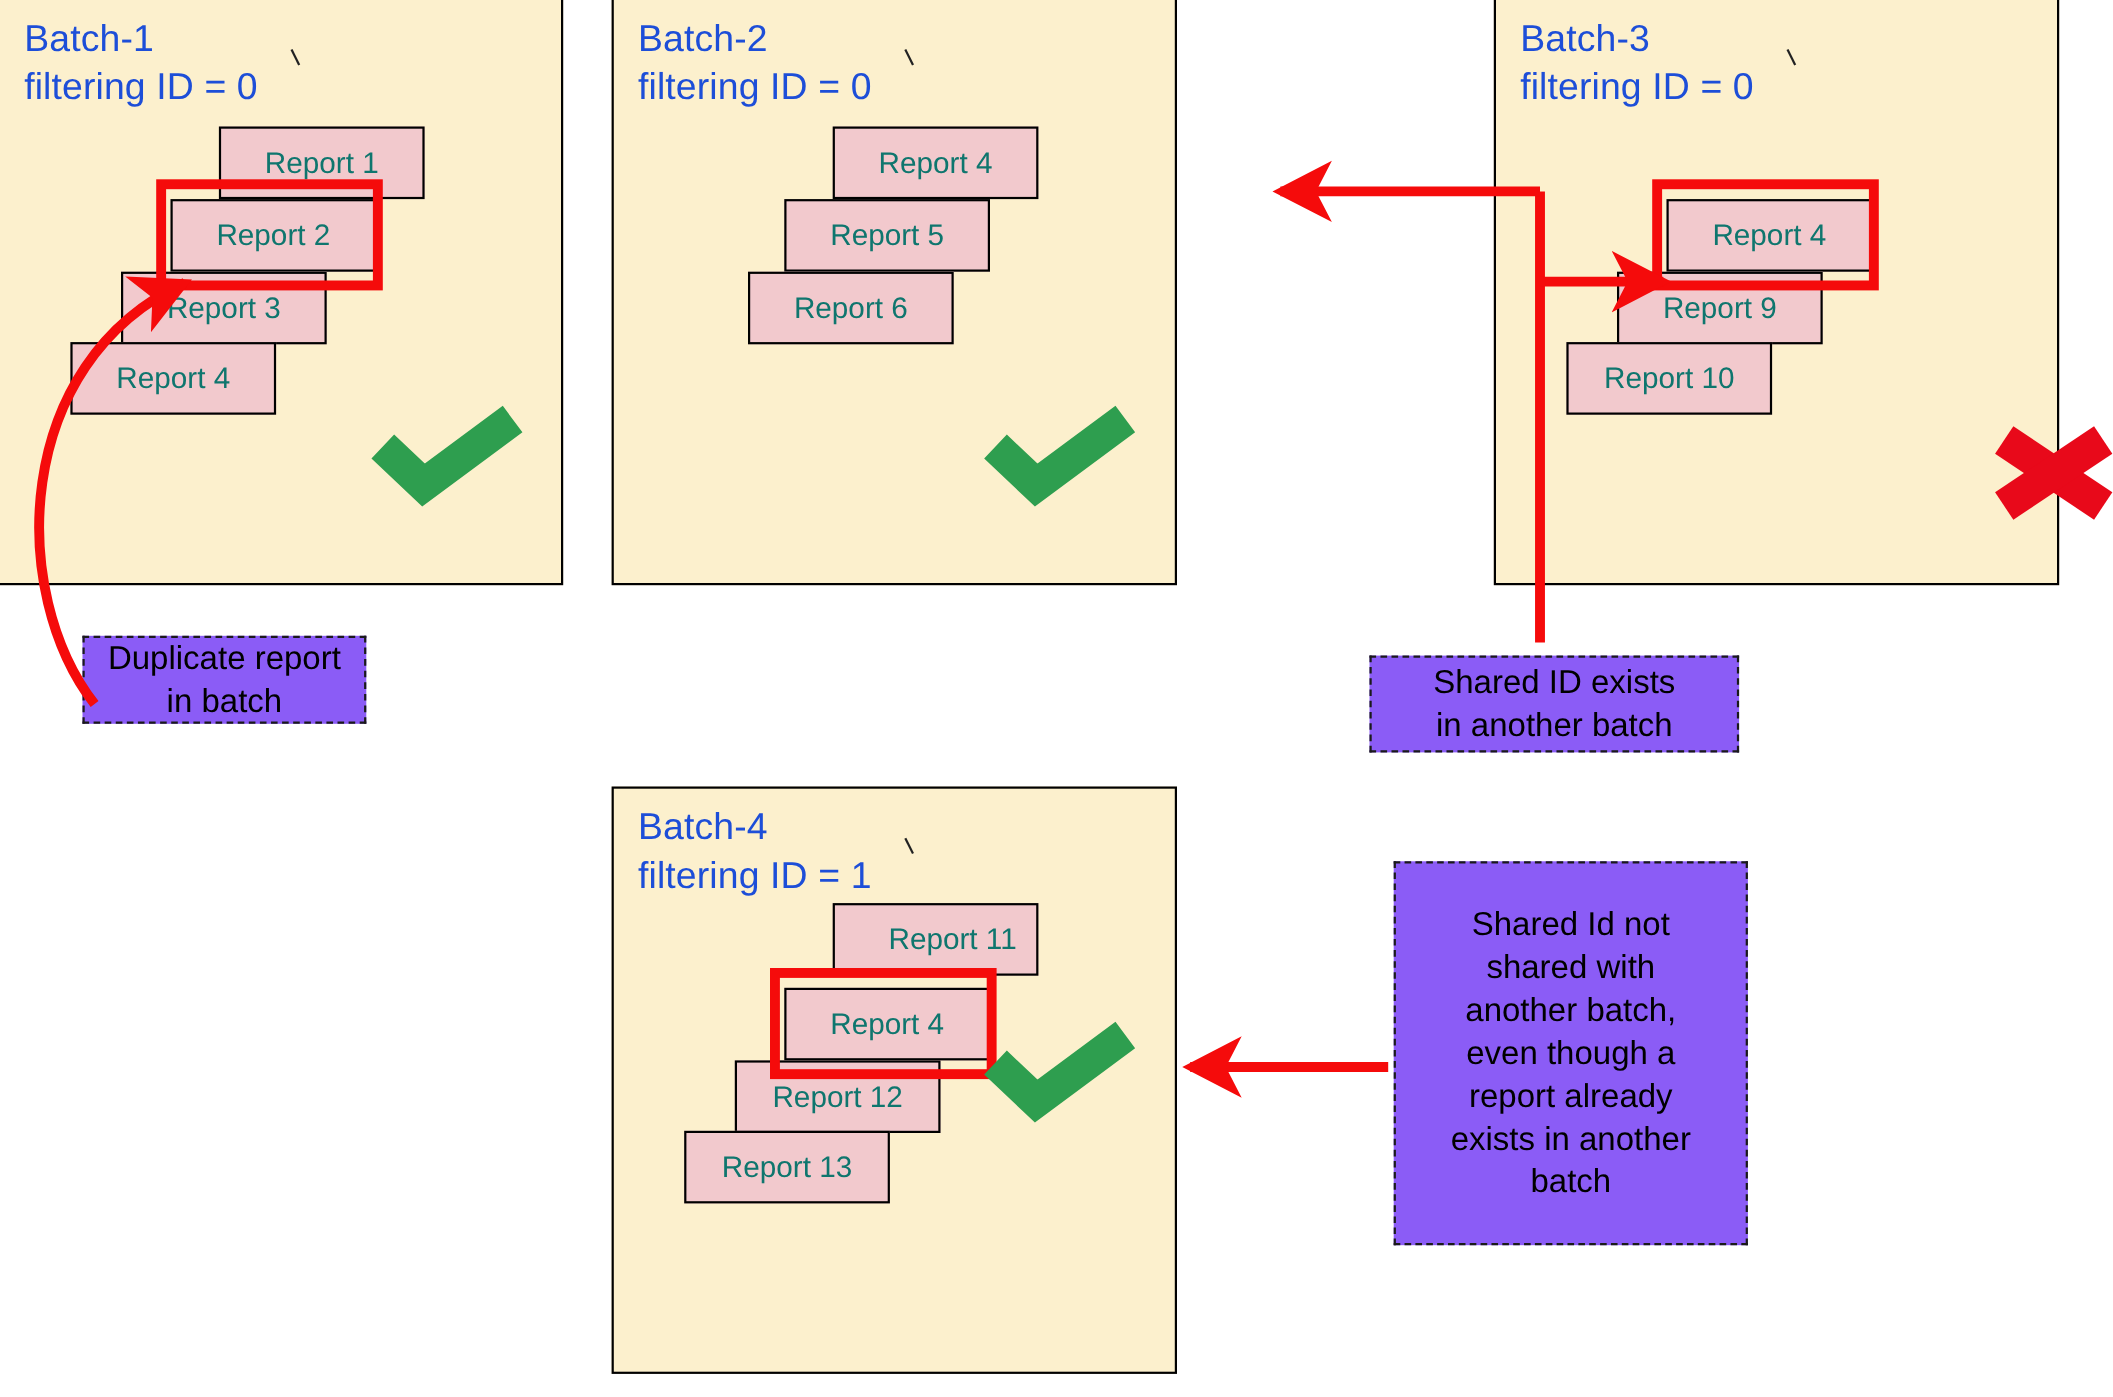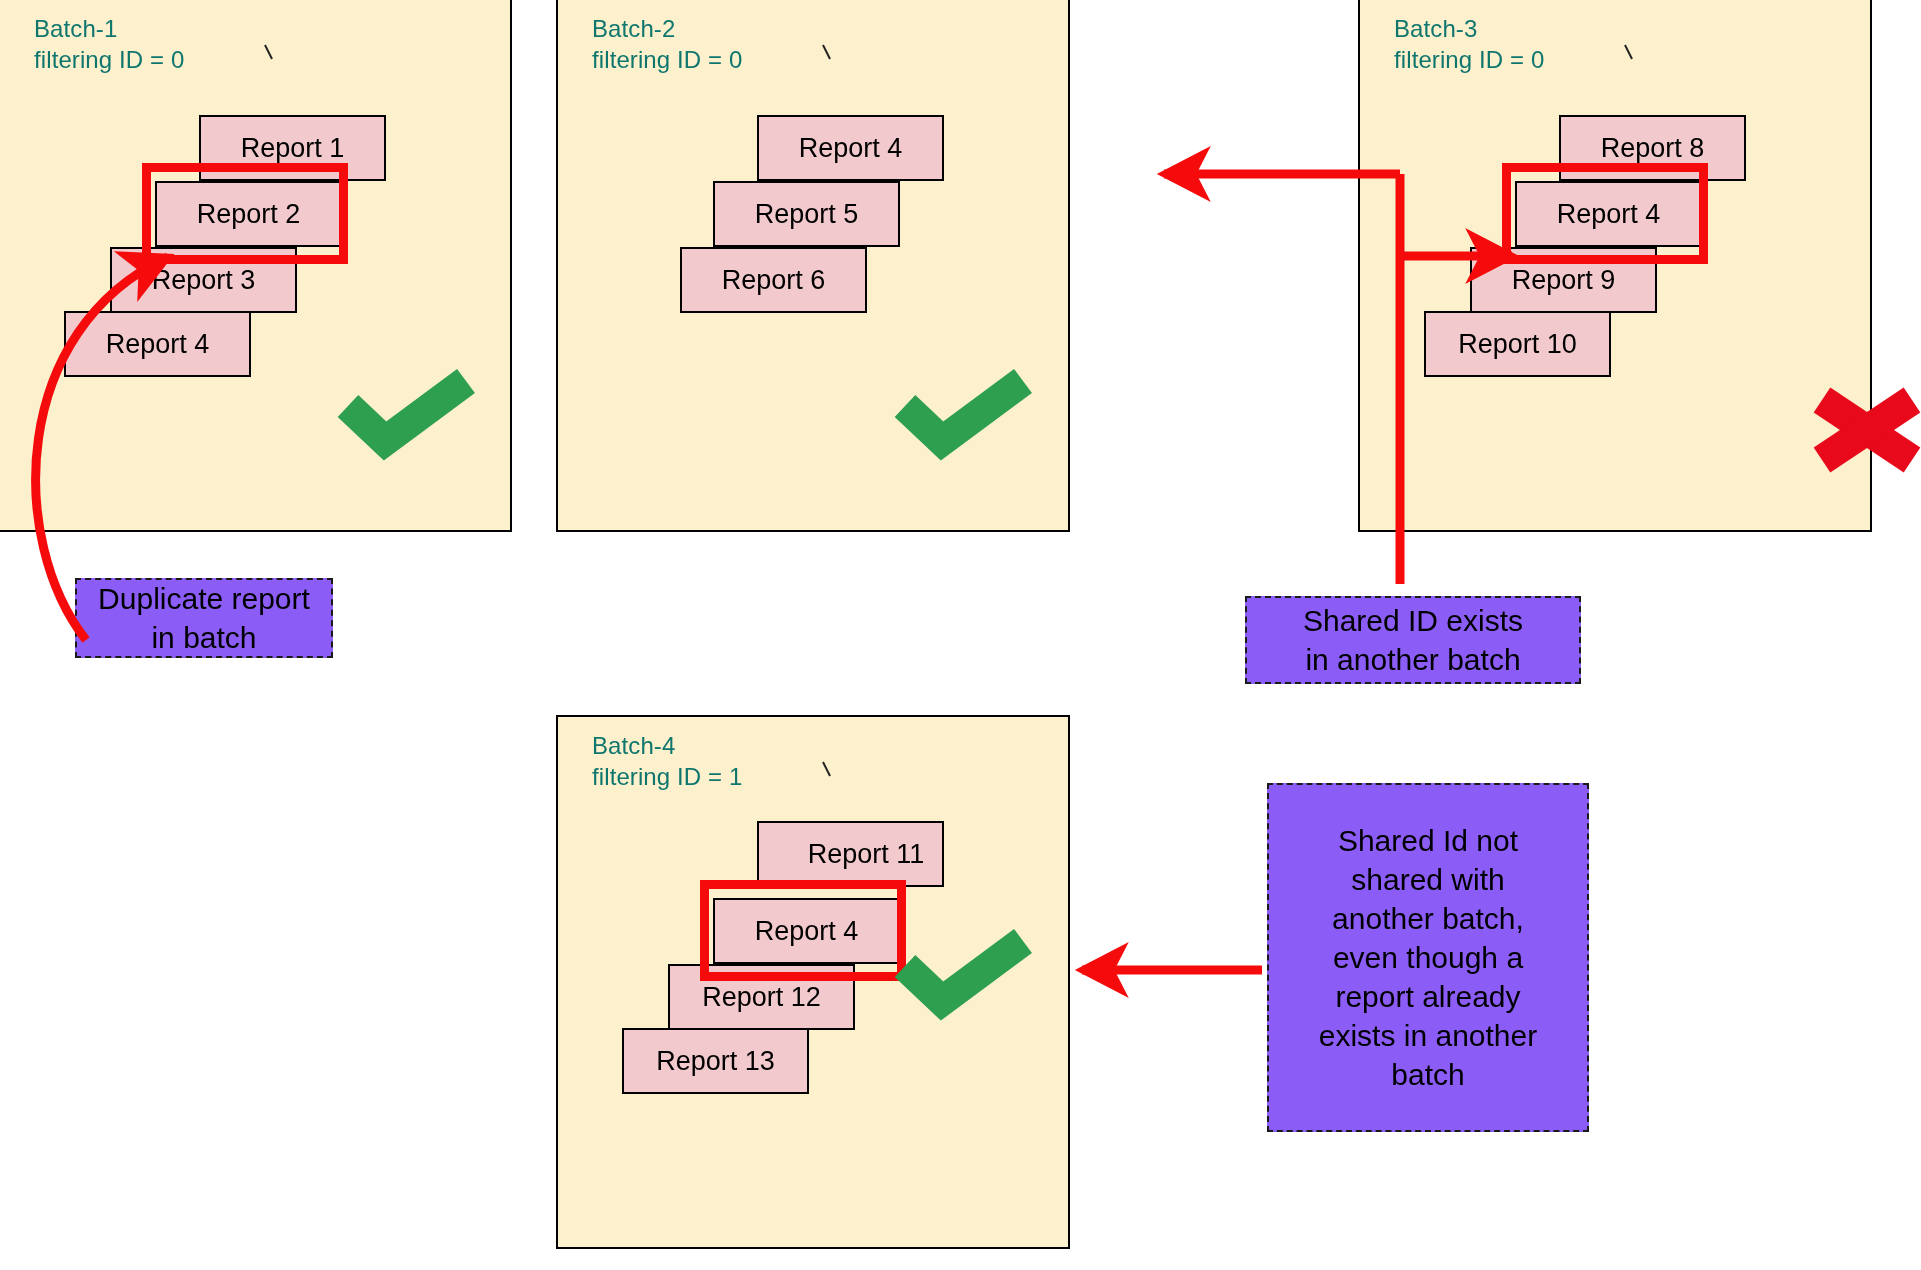--- a/index.html
+++ b/index.html
@@ -23,26 +23,25 @@
   .batch {
     position: absolute;
     background: #fcf0cd;
     border: 2px solid #000000;
     box-sizing: border-box;
   }
   .batch-title {
     position: absolute;
     left: 22px;
     top: 14px;
-    font-size: 24px;
+    font-size: 34px;
     line-height: 1.28;
-    color: #0f766e;
+    color: #1d4ed8;
     white-space: pre;
     letter-spacing: 0.1px;
-    margin-left: 12px;
   }
   .batch-tick {
     position: absolute;
     left: 262px;
     top: 42px;
     width: 14px;
     height: 20px;
     pointer-events: none;
   }
 
@@ -51,21 +50,21 @@
     position: absolute;
     background: #f2c9cd;
     border: 2px solid #000000;
     box-sizing: border-box;
     width: 187px;
     height: 66px;
     display: flex;
     align-items: center;
     justify-content: center;
     font-size: 27px;
-    color: #000000;
+    color: #0f766e;
     white-space: nowrap;
   }
 
   
   .highlight {
     position: absolute;
     border: 9px solid #f50b0b;
     box-sizing: border-box;
     background: transparent;
     pointer-events: none;
@@ -144,23 +143,20 @@
     </div>
   </div>
 
   <div class="batch" style="left:1358px; top:-2px; width:514px; height:534px;">
     <div class="batch-title">Batch-3
 filtering ID = 0</div>
     <svg class="batch-tick" viewBox="0 0 14 20">
       <path d="M3 3 L10 17" stroke="#222" stroke-width="2" fill="none"></path>
     </svg>
 
-    <div class="card" style="left:199px; top:115px;">
-      <span>Report 8</span>
-    </div>
     <div class="card" style="left:155px; top:181px;">
       <span>Report 4</span>
     </div>
     <div class="card" style="left:110px; top:247px;">
       <span>Report 9</span>
     </div>
     <div class="card" style="left:64px; top:311px;">
       <span>Report 10</span>
     </div>
 

